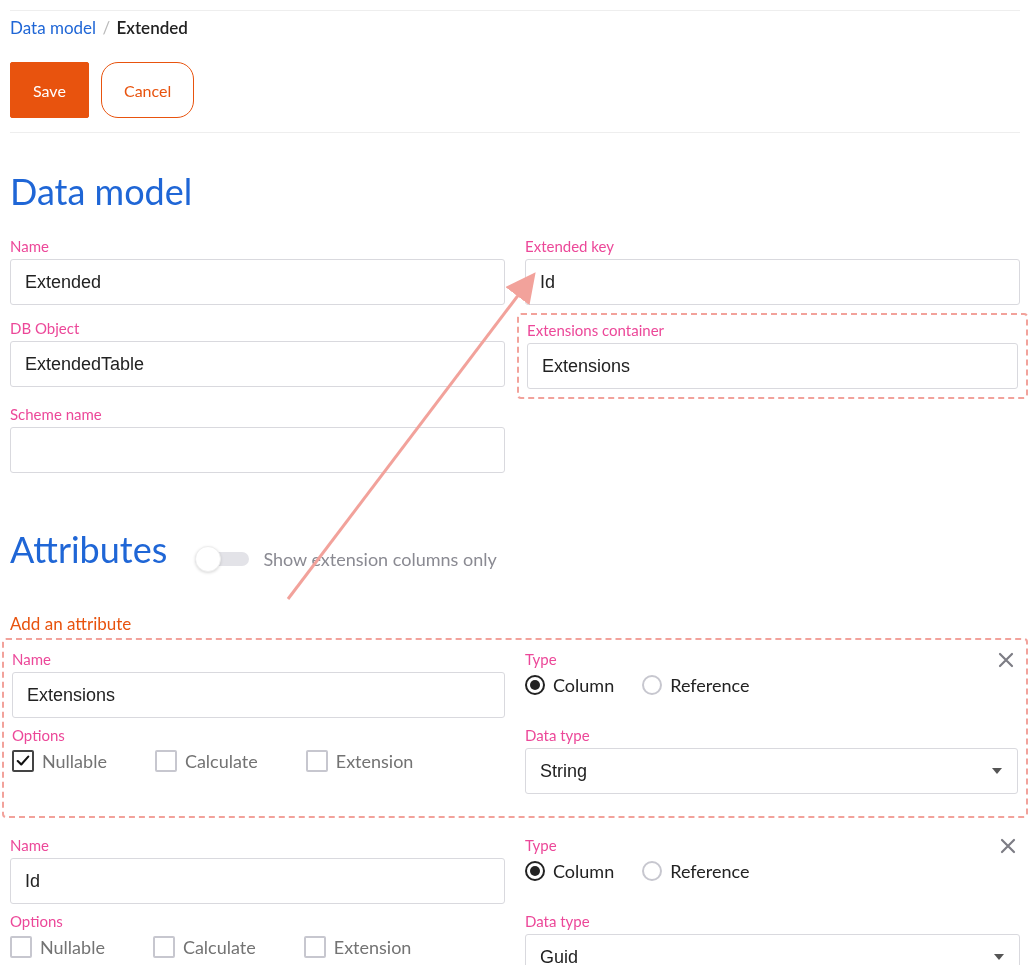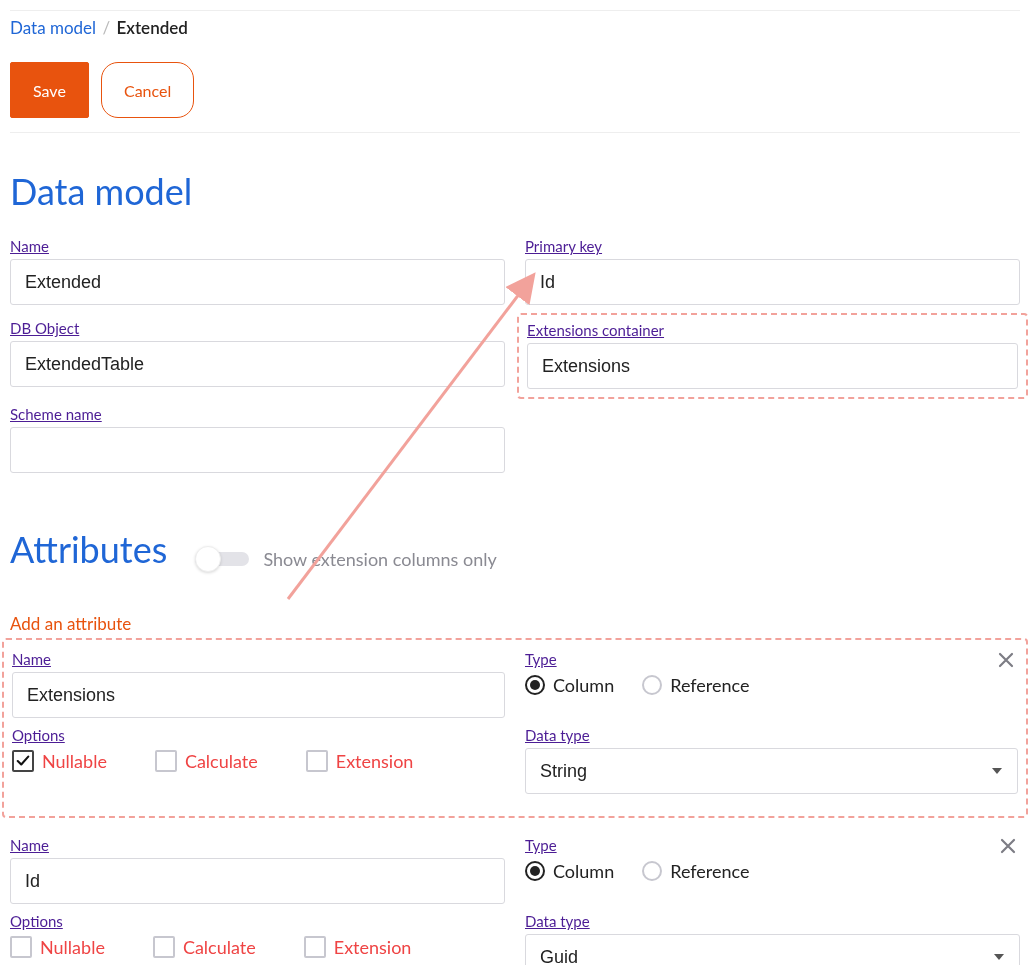--- a/index.html
+++ b/index.html
@@ -21,21 +21,21 @@
     display: inline-flex; align-items: center; justify-content: center;
     height: 56px; padding: 0 22px; font-size: 16px; border-radius: 2px;
     cursor: pointer; user-select: none; border: 1px solid transparent;
   }
   .btn-primary { background: #e8530e; color: #fff; border-color: #e8530e; }
   .btn-secondary { background: #fff; color: #e8530e; border-color: #e8530e; margin-left: 8px; border-radius: 17px; }
   .divider { border-bottom: 1px solid #eee; margin-bottom: 36px; }
   h1.section-title { color: #1f66d6; font-weight: 400; font-size: 36px; margin: 6px 0 24px 0; }
   h1.section-title.attr { display:inline-block; margin-right: 24px; margin-top: 24px; }
   .form-grid { display: grid; grid-template-columns: 1fr 1fr; column-gap: 20px; row-gap: 14px; }
-  .field-label { color: #4c1d95; font-size: 15px; margin-bottom: 4px; text-decoration: underline; }
+  .field-label { color: #ec4899; font-size: 15px; margin-bottom: 4px; }
   .text-input {
     width: 100%; height: 46px; border: 1px solid #d9d9de; border-radius: 3px;
     padding: 0 14px; font-size: 18px; color: #222; background: #fff;
   }
   .select-wrap { position: relative; }
   .select-wrap .caret {
     position: absolute; right: 16px; top: 50%; transform: translateY(-50%);
     width: 0; height: 0; border-left: 5px solid transparent; border-right: 5px solid transparent;
     border-top: 6px solid #555;
   }
@@ -55,21 +55,21 @@
   .toggle-label { color: #8a8a92; font-size: 18px; }
   .add-link { color: #e8530e; font-size: 17px; cursor: pointer; display: inline-block; margin: 18px 0 4px 0; }
   .attr-block { position: relative; padding-top: 2px; }
   .attr-grid { display: grid; grid-template-columns: 1fr 1fr; column-gap: 20px; row-gap: 8px; }
   .close-btn {
     position: absolute; top: 0; right: 0; width: 24px; height: 24px;
     display: flex; align-items: center; justify-content: center; cursor: pointer; color: #7d7d85;
   }
   .close-btn svg { width: 16px; height: 16px; }
   .opts-row { display: flex; align-items: center; gap: 48px; margin-top: 6px; }
-  .chk { display: inline-flex; align-items: center; gap: 8px; font-size: 18px; color: #ef4444; cursor: pointer; }
+  .chk { display: inline-flex; align-items: center; gap: 8px; font-size: 18px; color: #737373; cursor: pointer; }
   .chk .box {
     width: 22px; height: 22px; border: 2px solid #444; border-radius: 2px; background: #fff;
     display: inline-flex; align-items: center; justify-content: center;
   }
   .chk.unchecked .box { border-color: #c7c7cf; }
   .chk .box svg { width: 14px; height: 14px; display: none; }
   .chk.checked .box svg { display: block; }
   .radio-row { display: flex; align-items: flex-start; gap: 28px; margin-top: 6px; }
   .radio { display: inline-flex; align-items: center; gap: 8px; font-size: 18px; color: #222; cursor: pointer; }
   .radio .circ {
@@ -100,21 +100,21 @@
 <div class="divider"></div>
 
 <h1 class="section-title">Data model</h1>
 
 <div class="form-grid">
   <div>
     <div class="field-label">Name</div>
     <input class="text-input" type="text" value="Extended" style="">
   </div>
   <div>
-    <div class="field-label">Primary key</div>
+    <div class="field-label">Extended key</div>
     <input class="text-input" type="text" value="Id" style="">
   </div>
   <div>
     <div class="field-label">DB Object</div>
     <input class="text-input" type="text" value="ExtendedTable" style="">
   </div>
   <div style="position:relative">
     <div class="highlight-box">
       <div class="field-label">Extensions container</div>
       <input class="text-input" type="text" value="Extensions" style="">

